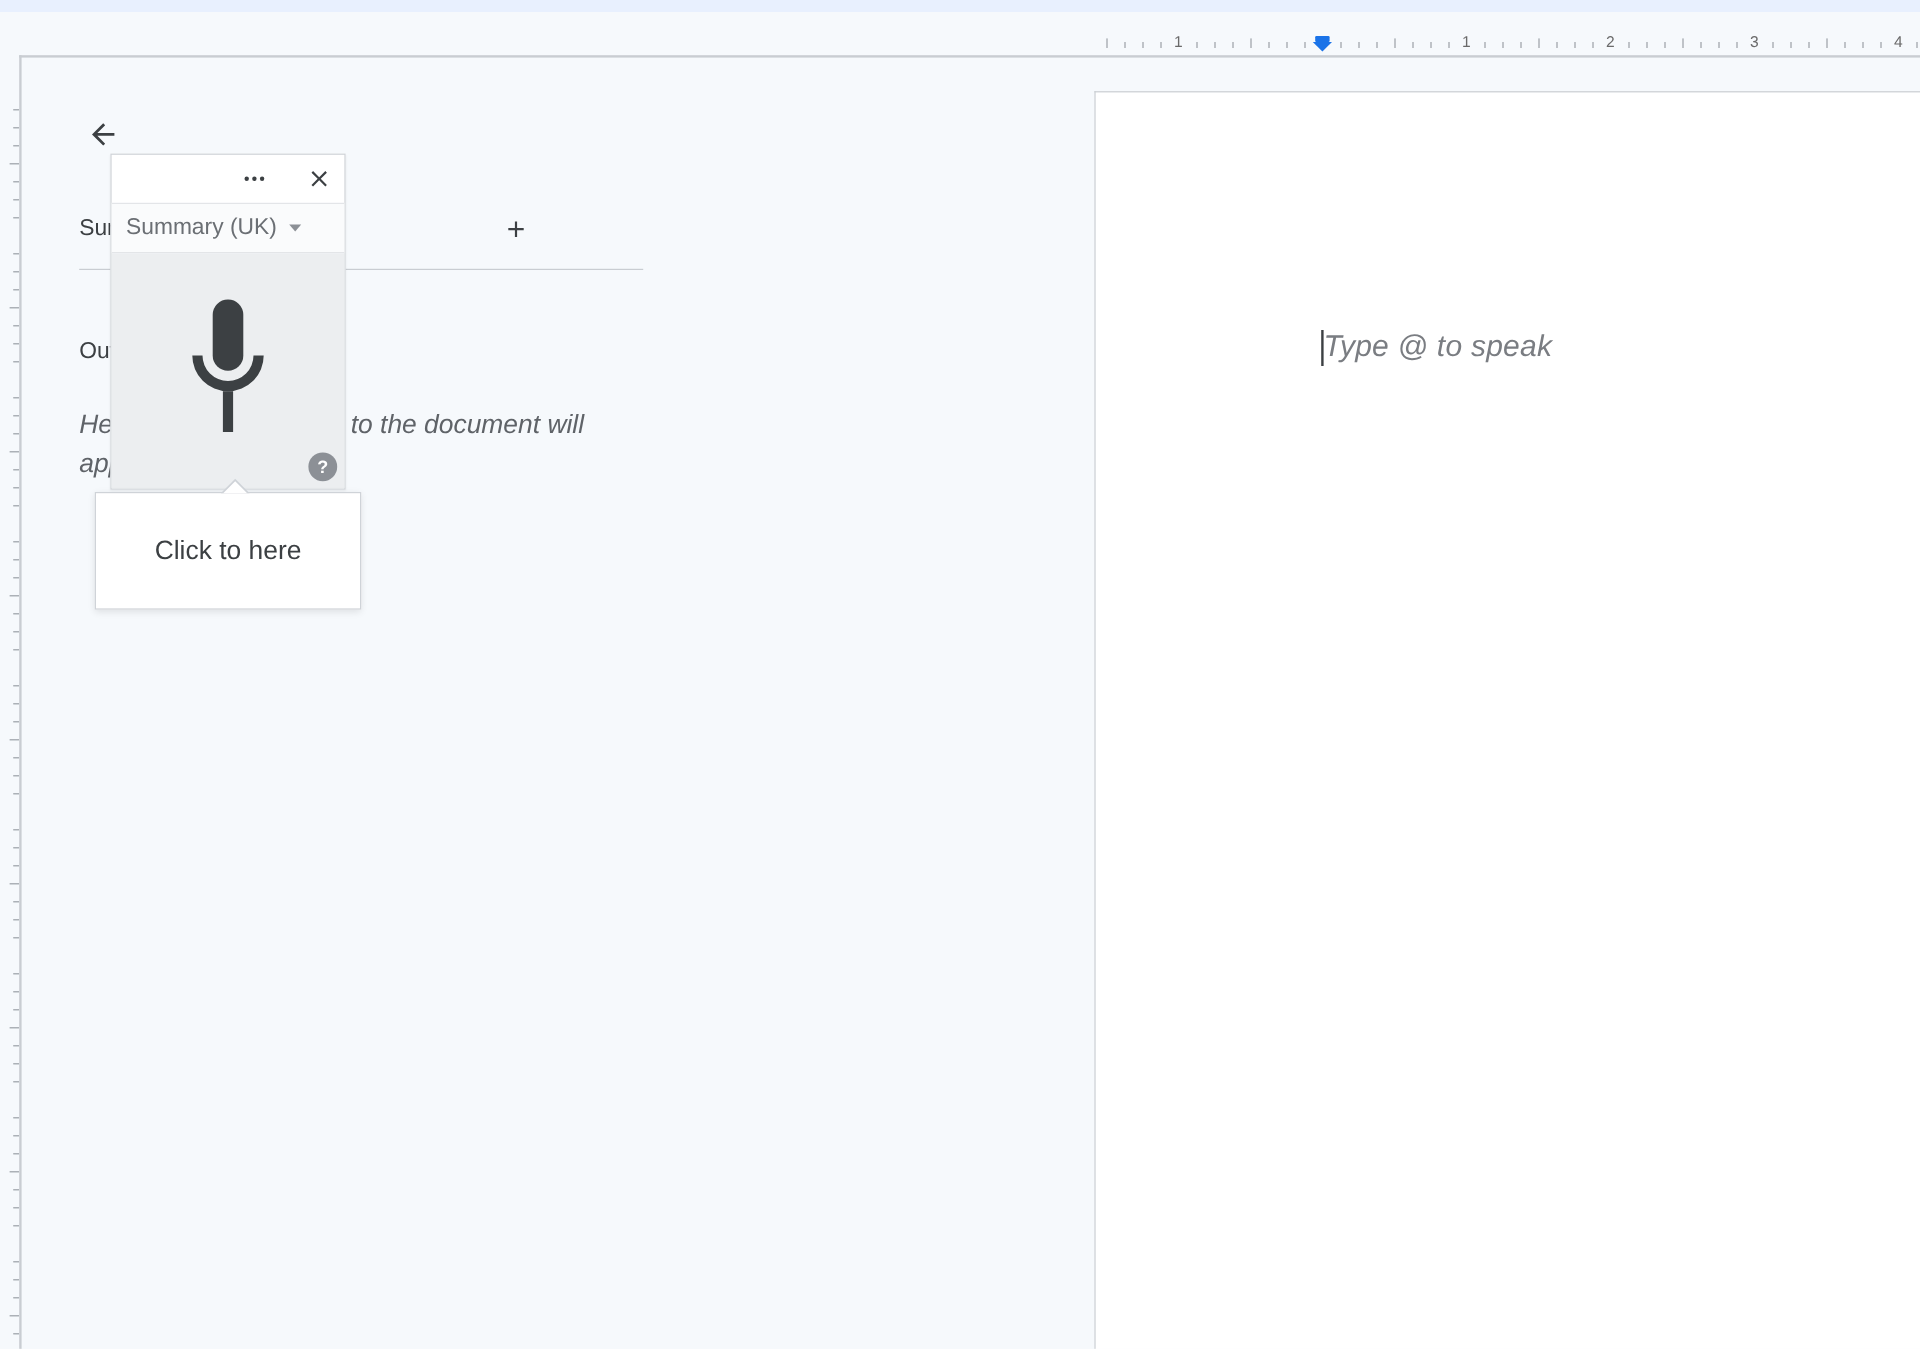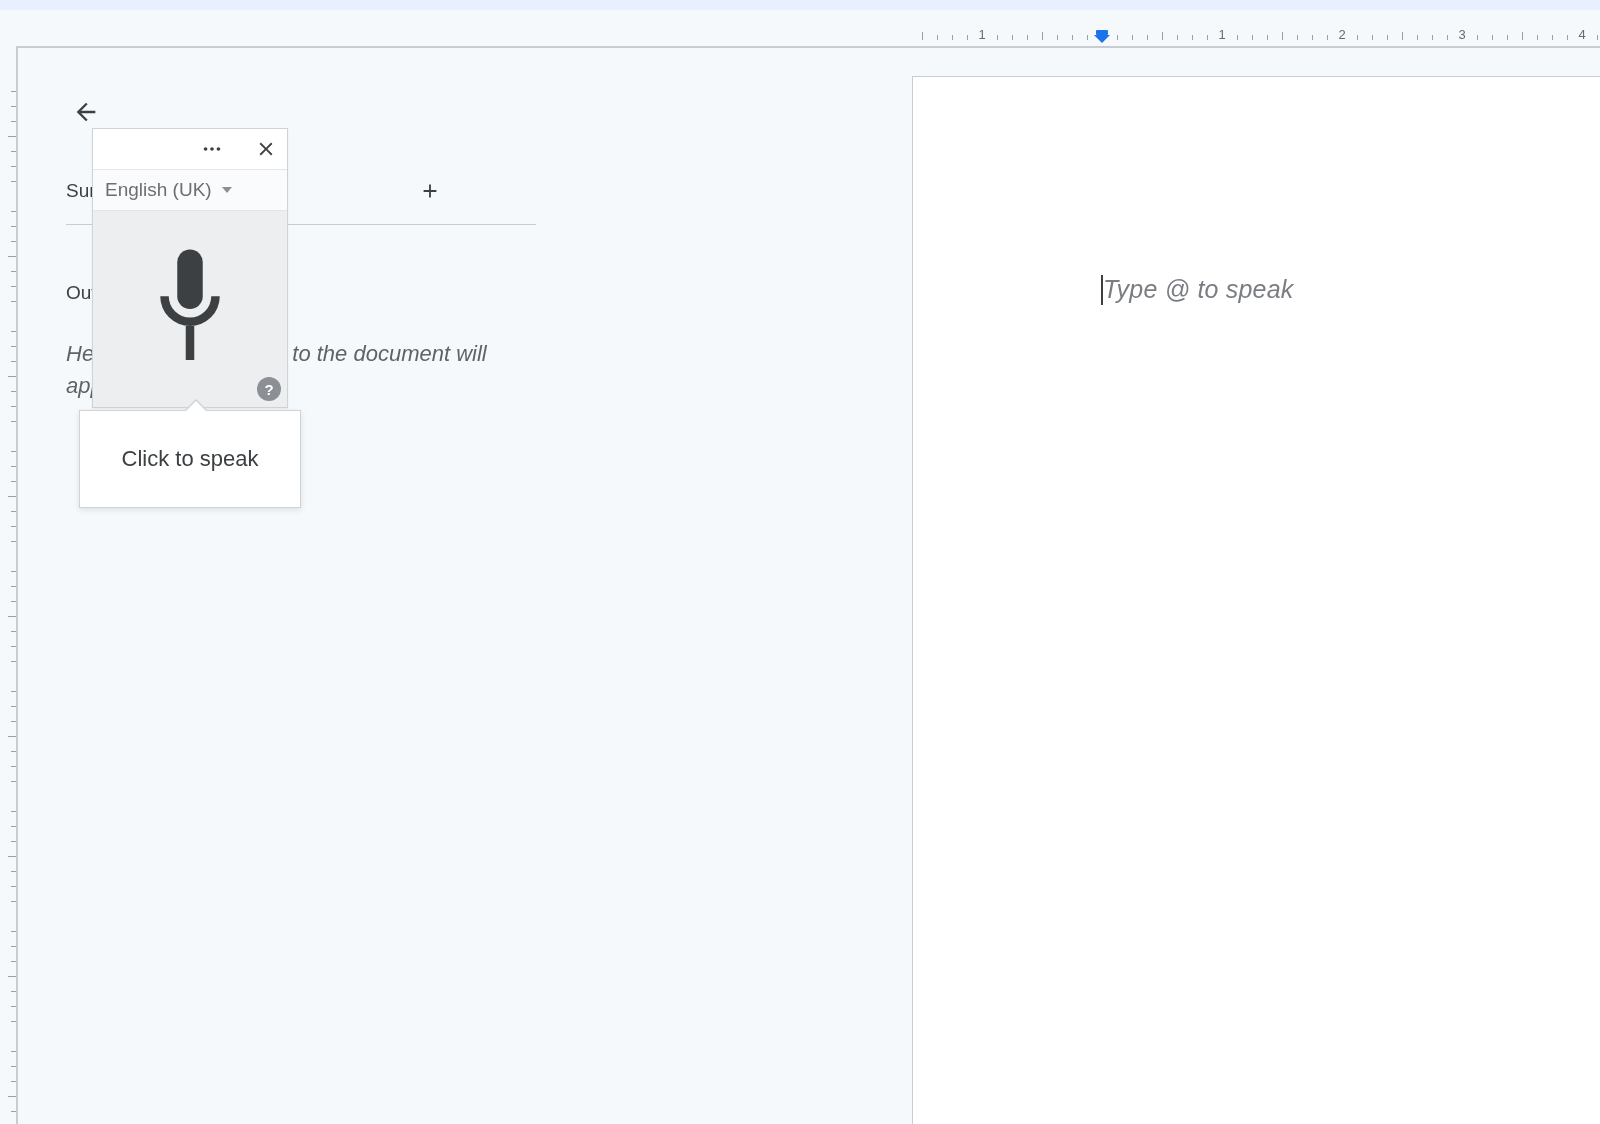--- a/index.html
+++ b/index.html
@@ -441,30 +441,30 @@
           <circle cx="19" cy="12" r="2"></circle>
         </svg>
     </span>
     <span class="close">
       <svg viewBox="0 0 24 24">
           <path d="M19 6.41 17.59 5 12 10.59 6.41 5 5 6.41 10.59 12 5 17.59 6.41 19 12 13.41 17.59 19 19 17.59 13.41 12z"></path>
         </svg>
     </span>
   </div>
   <div class="lang-row">
-    <span>English (UK)</span>
+    <span>Summary (UK)</span>
     <span class="caret"></span>
   </div>
   <div class="mic-area">
     <svg viewBox="0 0 24 30">
       <rect x="9" y="1" width="6" height="14" rx="3"></rect>
       <path d="M5 12a7 7 0 0 0 14 0h-2a5 5 0 0 1-10 0H5z"></path>
       <rect x="11" y="19" width="2" height="8"></rect>
     </svg>
     <div class="help">
       <span>?</span>
     </div>
   </div>
 </div>
 
 <div class="tooltip">
-  <span>Click to speak</span>
+  <span>Click to here</span>
 </div>
 
 </body></html>

